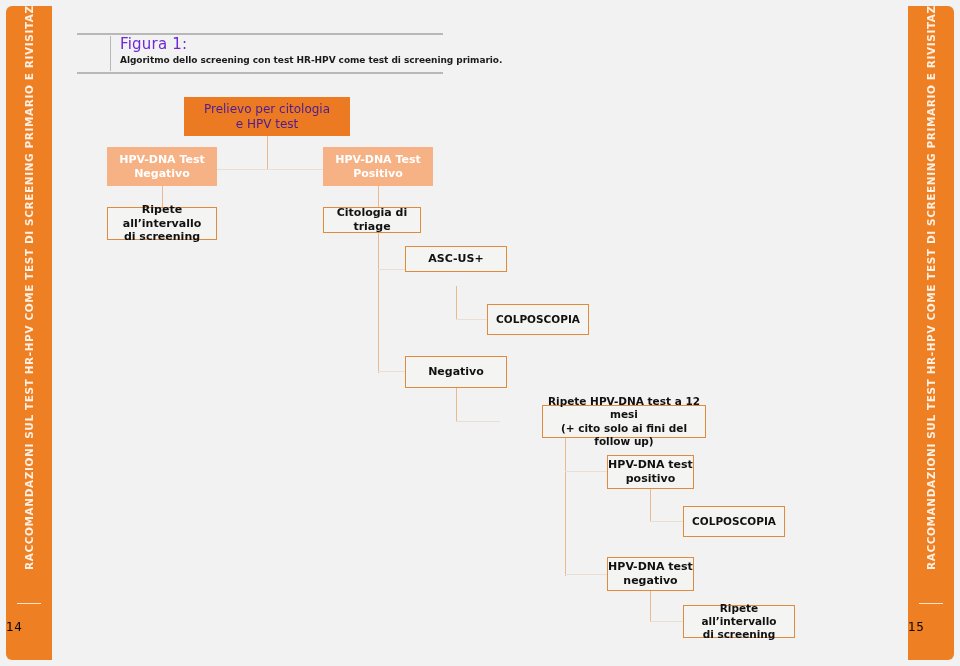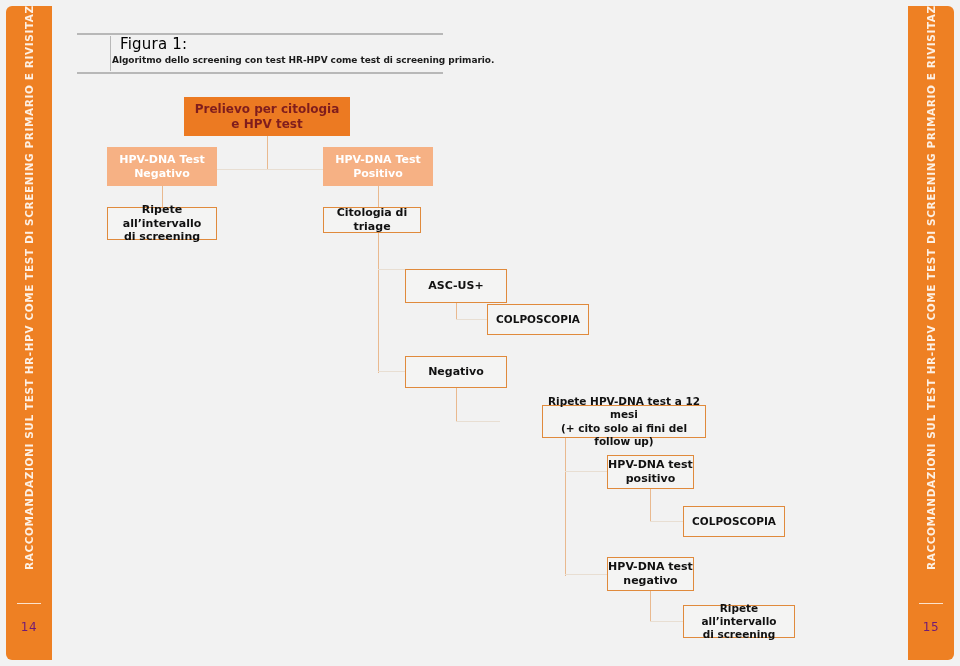--- a/index.html
+++ b/index.html
@@ -60,22 +60,21 @@
     bottom: 56px;
     width: 24px;
     height: 1px;
     background: #fbe3cd;
   }
   .side-tab-page {
     position: absolute;
     left: 0;
     bottom: 26px;
     width: 46px;
-    text-align: center;
-    color: #701a75;
+    color: #000000;
     font-family: "DejaVu Sans", sans-serif;
     font-size: 12px;
     letter-spacing: .5px;
   }
 
   
   #canvas {
     position: absolute;
     left: 52px; top: 0;
     width: 856px;
@@ -104,29 +103,29 @@
     left: 33px;
     top: 3px;
     width: 1px;
     height: 35px;
     background: #b8b8b8;
   }
   #fig-title {
     position: absolute;
     left: 43px;
     top: 2px;
-    color: #000000;
+    color: #6d28d9;
     font-family: "DejaVu Sans", sans-serif;
     font-size: 15px;
     font-weight: 400;
     letter-spacing: .2px;
   }
   #fig-subtitle {
     position: absolute;
-    left: 35px;
+    left: 43px;
     top: 22px;
     color: #1b1b1b;
     font-family: "DejaVu Sans", sans-serif;
     font-size: 9px;
     font-weight: 700;
     letter-spacing: -.05px;
     white-space: nowrap;
   }
 
   
@@ -137,23 +136,23 @@
     align-items: center;
     justify-content: center;
     text-align: center;
     line-height: 1.25;
     font-family: "DejaVu Sans", sans-serif;
     z-index: 3;
   }
   .node.solid {
     background: #ec7a22;
     border: none;
-    color: #7f1d1d;
+    color: #4c1d95;
     font-size: 12px;
-    font-weight: 700;
+    font-weight: 400;
   }
   .node.tint {
     background: #f6b184;
     border: none;
     color: #ffffff;
     font-size: 11px;
     font-weight: 700;
   }
   .node.outline {
     background: #f4f4f3;
@@ -238,21 +237,21 @@
 Negativo</div>
 
     <div class="node tint" style="left:271px; top:147px; width:110px; height:39px; white-space:pre-line;">HPV-DNA Test
 Positivo</div>
 
     <div class="node outline" style="left:55px; top:207px; width:110px; height:33px; white-space:pre-line;">Ripete all’intervallo
 di screening</div>
 
     <div class="node outline" style="left:271px; top:207px; width:98px; height:26px;">Citologia di triage</div>
 
-    <div class="node outline" style="left:353px; top:269px; width:102px; height:34px;">ASC-US+</div>
+    <div class="node outline" style="left:353px; top:246px; width:102px; height:26px;">ASC-US+</div>
 
     <div class="node outline small" style="left:435px; top:304px; width:102px; height:31px;">COLPOSCOPIA</div>
 
     <div class="node outline" style="left:353px; top:356px; width:102px; height:32px;">Negativo</div>
 
     <div class="node outline small" style="left:446px; top:405px; width:164px; height:33px; white-space:pre-line;margin-left:44px;">Ripete HPV-DNA test a 12 mesi
 (+ cito solo ai fini del follow up)</div>
 
     <div class="node outline" style="left:555px; top:455px; width:87px; height:34px; white-space:pre-line;">HPV-DNA test
 positivo</div>

